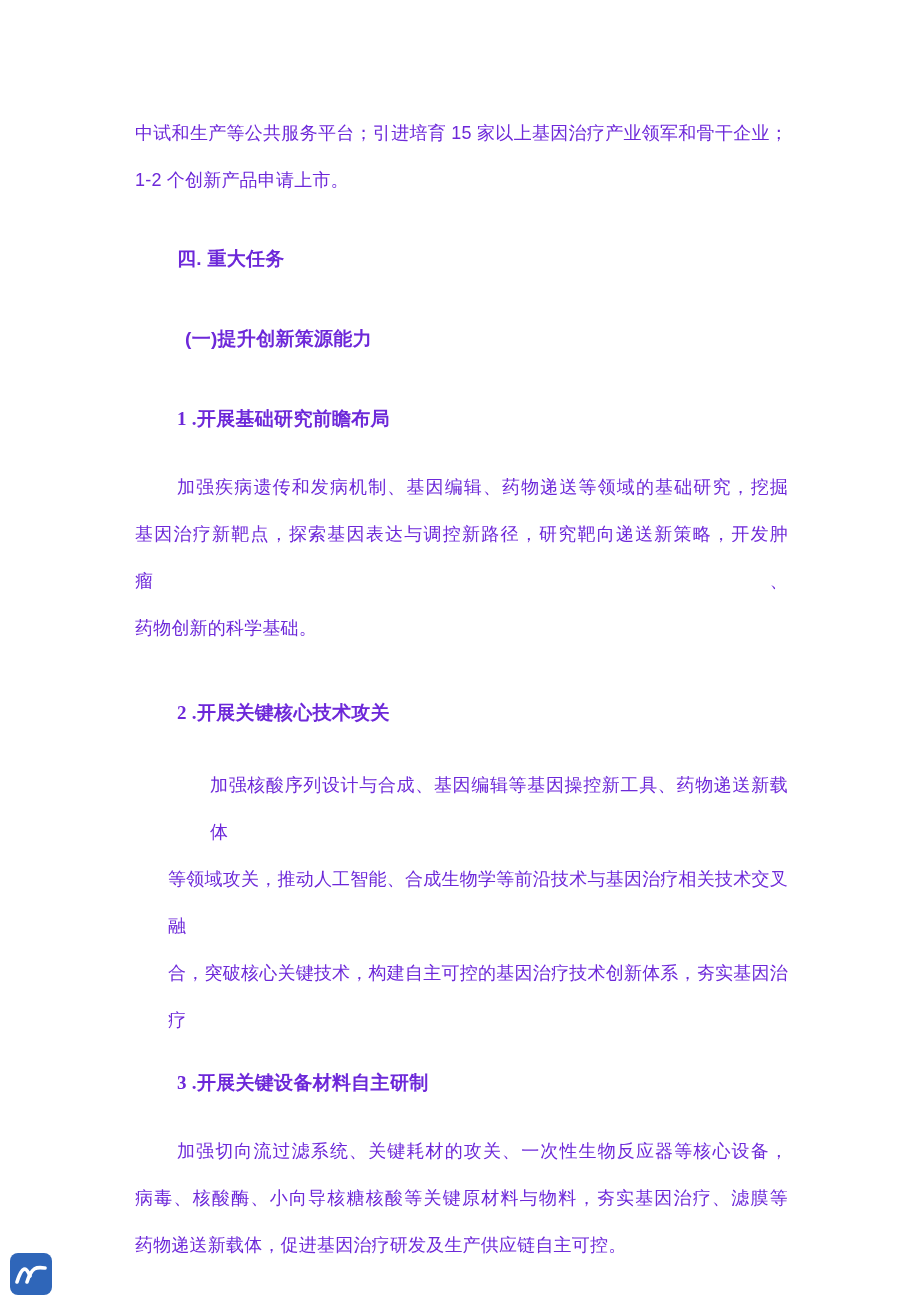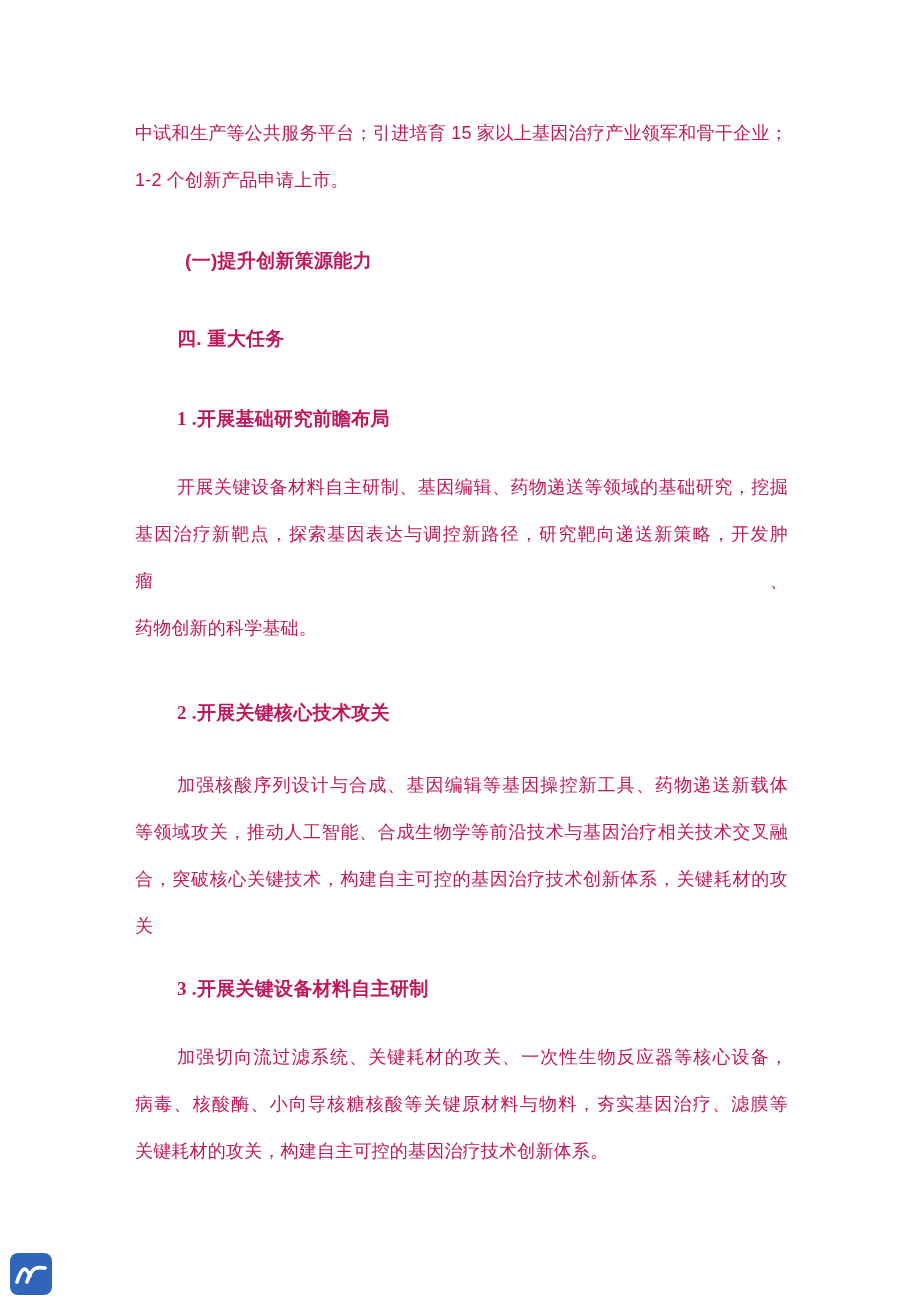--- a/index.html
+++ b/index.html
@@ -7,21 +7,21 @@
     margin: 0;
     padding: 0;
     background: #ffffff;
   }
   .page {
     position: relative;
     width: 920px;
     height: 1301px;
     box-sizing: border-box;
     background: #ffffff;
-    color: #be185d;
+    color: #6d28d9;
     font-family: "Liberation Sans", "DejaVu Sans", sans-serif;
     padding: 110px 132px 0 135px;
     overflow: hidden;
   }
   .line {
     font-size: 18px;
     line-height: 47px;
     letter-spacing: 0.2px;
     text-align: justify;
     text-align-last: justify;
@@ -40,72 +40,72 @@
     text-align: left;
   }
   .hnum {
     font-family: "Liberation Serif", "DejaVu Serif", serif;
     font-weight: 700;
   }
   .mt-31 { margin-top: 31px; }
   .mt-33 { margin-top: 33px; }
   .mt-22 { margin-top: 22px; }
   .mt-37 { margin-top: 37px; }
-  .mt-26 { margin-top: 26px; }
+  .mt-26 { margin-top: 26px; margin-left: 33px; }
   .mt-15 { margin-top: 15px; text-align: right; }
   .watermark {
     position: absolute;
     left: 10px;
     bottom: 6px;
     width: 42px;
     height: 42px;
   }
 </style>
 </head>
 <body>
 
 <div class="page">
 
   <div class="para">
     <div class="line">中试和生产等公共服务平台；引进培育 15 家以上基因治疗产业领军和骨干企业；</div>
     <div class="line last">1-2 个创新产品申请上市。</div>
   </div>
 
+  <div class="heading line last indent mt-31">四. 重大任务</div>
+
   <div class="heading line last indent-wide mt-33">(一)提升创新策源能力</div>
-
-  <div class="heading line last indent mt-31">四. 重大任务</div>
 
   <div class="heading line last indent mt-33">
     <span class="hnum">1 .</span><span>开展基础研究前瞻布局</span>
   </div>
 
   <div class="para mt-22">
-    <div class="line indent">开展关键设备材料自主研制、基因编辑、药物递送等领域的基础研究，挖掘</div>
+    <div class="line indent">加强疾病遗传和发病机制、基因编辑、药物递送等领域的基础研究，挖掘</div>
     <div class="line">基因治疗新靶点，探索基因表达与调控新路径，研究靶向递送新策略，开发肿瘤、</div>
     <div class="line last">药物创新的科学基础。</div>
   </div>
 
   <div class="heading line last indent mt-37">
     <span class="hnum">2 .</span><span>开展关键核心技术攻关</span>
   </div>
 
   <div class="para mt-26">
     <div class="line indent">加强核酸序列设计与合成、基因编辑等基因操控新工具、药物递送新载体</div>
     <div class="line">等领域攻关，推动人工智能、合成生物学等前沿技术与基因治疗相关技术交叉融</div>
-    <div class="line">合，突破核心关键技术，构建自主可控的基因治疗技术创新体系，关键耗材的攻关</div>
+    <div class="line">合，突破核心关键技术，构建自主可控的基因治疗技术创新体系，夯实基因治疗</div>
   </div>
 
   <div class="heading line last indent mt-15">
     <span class="hnum">3 .</span><span>开展关键设备材料自主研制</span>
   </div>
 
   <div class="para mt-22">
     <div class="line indent">加强切向流过滤系统、关键耗材的攻关、一次性生物反应器等核心设备，</div>
     <div class="line">病毒、核酸酶、小向导核糖核酸等关键原材料与物料，夯实基因治疗、滤膜等</div>
-    <div class="line last">关键耗材的攻关，构建自主可控的基因治疗技术创新体系。</div>
+    <div class="line last">药物递送新载体，促进基因治疗研发及生产供应链自主可控。</div>
   </div>
 
   <div class="watermark">
     <span>
       <svg width="42" height="42" viewBox="0 0 42 42" xmlns="http://www.w3.org/2000/svg">
         <rect x="0" y="0" width="42" height="42" rx="8" fill="#2F66B9"></rect>
         <path d="M7 29 C 12 13, 16 13, 20 23" stroke="#FFFFFF" stroke-width="3.6" fill="none" stroke-linecap="round"></path>
         <path d="M17 29 C 22 13, 27 14, 35 15" stroke="#FFFFFF" stroke-width="3.6" fill="none" stroke-linecap="round"></path>
       </svg>
     </span>

